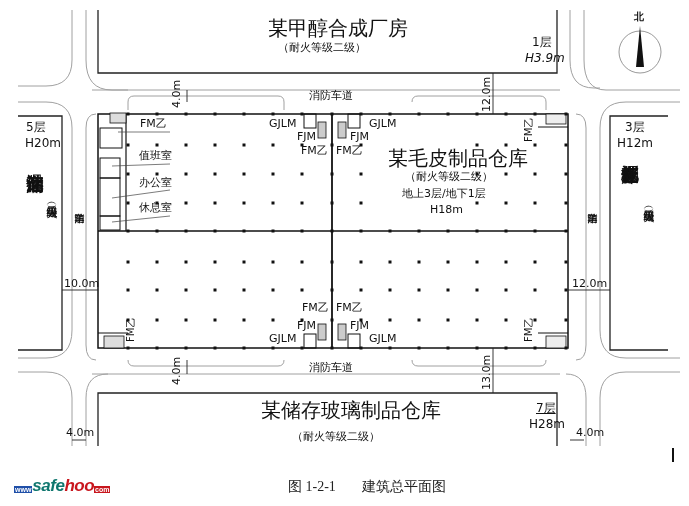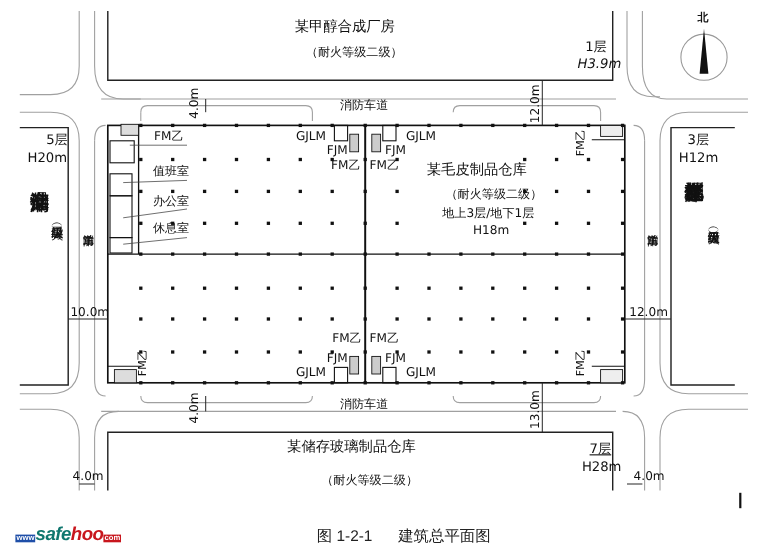--- a/index.html
+++ b/index.html
@@ -2,25 +2,25 @@
 <html><head>
 <meta charset="utf-8">
 <style>
   html,body{margin:0;padding:0;background:#fff;}
   body{width:689px;height:506px;position:relative;overflow:hidden;font-family:"DejaVu Sans","Liberation Sans",sans-serif;color:#111;}
   .abs{position:absolute;}
   svg{position:absolute;left:0;top:0;}
   .t{position:absolute;white-space:nowrap;line-height:1;}
   .vt{position:absolute;writing-mode:vertical-rl;text-orientation:upright;line-height:1;letter-spacing:0;}
   .rot{position:absolute;white-space:nowrap;line-height:1;transform-origin:left top;}
-  .big{font-size:13px;}
+  .big{font-size:20px;}
   .mid{font-size:12px;}
   .sm{font-size:11px;}
   .xs{font-size:10px;}
-  .caption{font-family:Liberation Sans, sans-serif;font-size:14px;color:#222;}
+  .caption{font-family:Liberation Serif, serif;font-size:14px;color:#222;}
   .logo{font-family:"Liberation Sans",sans-serif;font-weight:bold;}
 </style>
 </head>
 <body>
 
 <svg width="689" height="506">
 
   <g stroke="#a0a0a0" stroke-width="1" fill="none">
 
     <path d="M72 10 L72 60 Q72 86 46 86 L18 86"></path>
@@ -258,21 +258,21 @@
 
 <div class="t big" style="left:268px;top:18px;">某甲醇合成厂房</div>
 <div class="t sm" style="left:278px;top:42px;">（耐火等级二级）</div>
 <div class="t mid" style="left:532px;top:36px;">1层</div>
 <div class="t mid" style="left:525px;top:52px;font-style:italic;">H3.9m</div>
 
 <div class="t sm" style="left:309px;top:90px;">消防车道</div>
 <div class="rot sm" style="left:171px;top:108px;transform:rotate(-90deg);">4.0m</div>
 <div class="rot sm" style="left:481px;top:112px;transform:rotate(-90deg);">12.0m</div>
 
-<div class="t mid" style="left:42px;top:121px;">5层</div>
+<div class="t mid" style="left:26px;top:121px;">5层</div>
 <div class="t mid" style="left:25px;top:137px;">H20m</div>
 <div class="vt big" style="left:26px;top:160px;font-size:18px;">某储存润滑油仓库</div>
 <div class="vt xs" style="left:46px;top:198px;font-size:11px;">（耐火等级二级）</div>
 
 <div class="vt xs" style="left:74px;top:205px;">消防车道</div>
 <div class="t sm" style="left:64px;top:278px;">10.0m</div>
 
 <div class="t sm" style="left:140px;top:118px;">FM乙</div>
 <div class="t sm" style="left:139px;top:150px;">值班室</div>
 <div class="t sm" style="left:139px;top:177px;">办公室</div>

